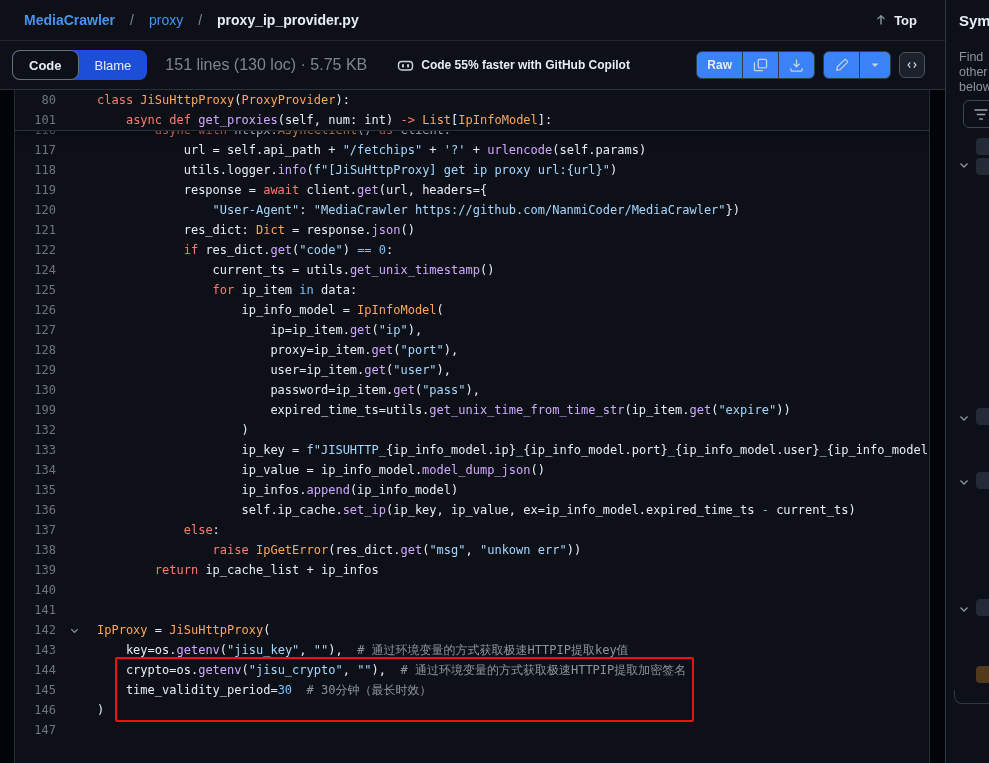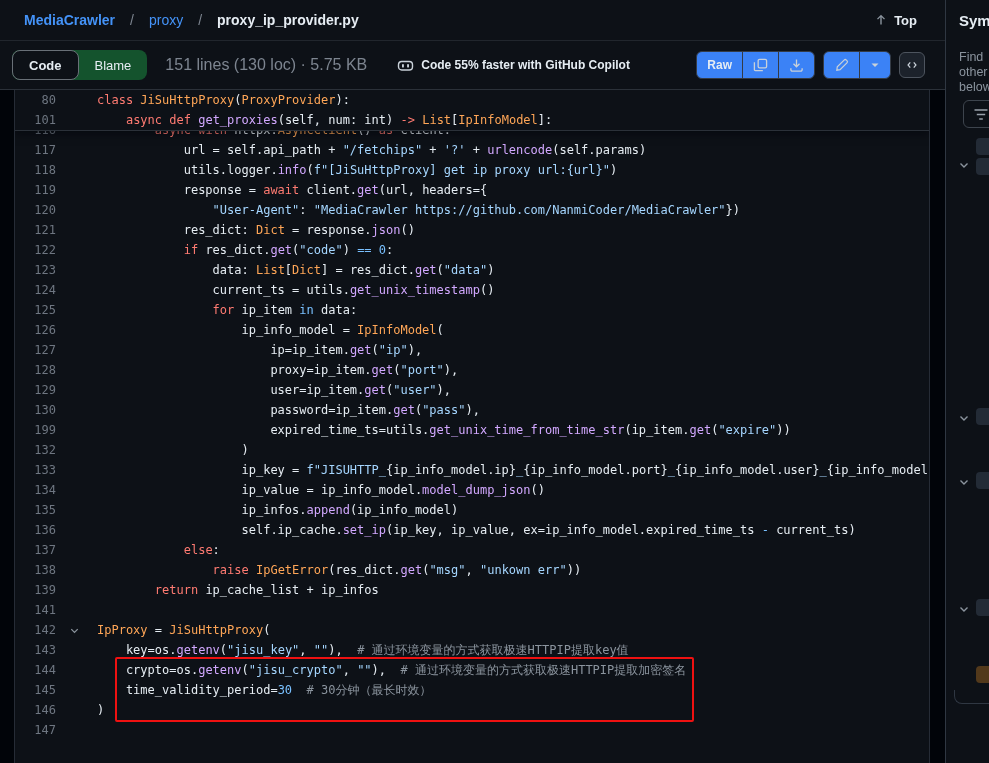--- a/index.html
+++ b/index.html
@@ -15,21 +15,21 @@
   .bc-link { color:#4493f8; text-decoration:none; cursor:pointer; }
   .bc-link.bold { font-weight:700; }
   .bc-sep { color:#7d8590; }
   .bc-file { color:#e6edf3; font-weight:700; }
   .top-btn { background:transparent; border:0; color:#e6edf3; font-size:13px; font-weight:600;
              display:flex; align-items:center; gap:6px; margin-right:28px; cursor:pointer;
              font-family:inherit; }
   .top-btn svg { stroke:#8b949e; }
 
   .hrow2 { height:48px; display:flex; align-items:center; padding:0 20px 0 12px; }
-  .seg { background:#14532d; border-radius:8px; display:flex; height:30px; }
+  .seg { background:#1d4ed8; border-radius:8px; display:flex; height:30px; }
   .seg-btn { border:0; background:transparent; color:#e6edf3; font-size:13px; padding:0 16px;
              border-radius:8px; cursor:pointer; font-family:inherit; }
   .seg-btn.active { border:1px solid #697077; background:#0d1117; font-weight:600; }
   .finfo { color:#7d8590; font-size:16px; margin-left:18px; white-space:nowrap; }
   .copilot { display:flex; align-items:center; gap:7px; margin-left:30px; font-size:12px;
              font-weight:600; color:#e6edf3; white-space:nowrap; }
   .copilot svg { stroke:#c9d1d9; fill:none; }
   .spacer { flex:1; }
   .btn-group { display:flex; height:28px; border:1px solid #343b45; border-radius:6px;
                background:#3b82f6; overflow:hidden; margin-left:8px; }
@@ -151,37 +151,37 @@
 </div>
 
 <div class="card">
   <div class="rows" id="rows">
       <div class="crow"><span class="ln">117</span><span class="gut"></span><span class="ct"><span class="t-p">            url = self.api_path + </span><span class="t-s">"/fetchips"</span><span class="t-p"> + </span><span class="t-s">'?'</span><span class="t-p"> + </span><span class="t-f">urlencode</span><span class="t-p">(self.params)</span></span></div>
       <div class="crow"><span class="ln">118</span><span class="gut"></span><span class="ct"><span class="t-p">            utils.logger.</span><span class="t-f">info</span><span class="t-p">(</span><span class="t-s">f"[JiSuHttpProxy] get ip proxy url:{url}"</span><span class="t-p">)</span></span></div>
       <div class="crow"><span class="ln">119</span><span class="gut"></span><span class="ct"><span class="t-p">            response = </span><span class="t-k">await</span><span class="t-p"> client.</span><span class="t-f">get</span><span class="t-p">(url, headers={</span></span></div>
       <div class="crow"><span class="ln">120</span><span class="gut"></span><span class="ct"><span class="t-p">                </span><span class="t-s">"User-Agent"</span><span class="t-p">: </span><span class="t-s">"MediaCrawler https://github.com/NanmiCoder/MediaCrawler"</span><span class="t-p">})</span></span></div>
       <div class="crow"><span class="ln">121</span><span class="gut"></span><span class="ct"><span class="t-p">            res_dict: </span><span class="t-e">Dict</span><span class="t-p"> = response.</span><span class="t-f">json</span><span class="t-p">()</span></span></div>
       <div class="crow"><span class="ln">122</span><span class="gut"></span><span class="ct"><span class="t-p">            </span><span class="t-k">if</span><span class="t-p"> res_dict.</span><span class="t-f">get</span><span class="t-p">(</span><span class="t-s">"code"</span><span class="t-p">) </span><span class="t-c">==</span><span class="t-p"> </span><span class="t-c">0</span><span class="t-p">:</span></span></div>
-      <div class="crow"><span class="ln">123</span><span class="gut"></span><span class="ct"><span class="t-p">                data: </span><span class="t-e">List</span><span class="t-p">[</span><span class="t-e">Dict</span><span class="t-p">] = res_dict.</span><span class="t-f">get</span><span class="t-p">(</span><span class="t-s">"data"</span><span class="t-p">)</span></span></div>
       <div class="crow"><span class="ln">124</span><span class="gut"></span><span class="ct"><span class="t-p">                current_ts = utils.</span><span class="t-f">get_unix_timestamp</span><span class="t-p">()</span></span></div>
       <div class="crow"><span class="ln">125</span><span class="gut"></span><span class="ct"><span class="t-p">                </span><span class="t-k">for</span><span class="t-p"> ip_item </span><span class="t-c">in</span><span class="t-p"> data:</span></span></div>
       <div class="crow"><span class="ln">126</span><span class="gut"></span><span class="ct"><span class="t-p">                    ip_info_model = </span><span class="t-e">IpInfoModel</span><span class="t-p">(</span></span></div>
       <div class="crow"><span class="ln">127</span><span class="gut"></span><span class="ct"><span class="t-p">                        ip=ip_item.</span><span class="t-f">get</span><span class="t-p">(</span><span class="t-s">"ip"</span><span class="t-p">),</span></span></div>
       <div class="crow"><span class="ln">128</span><span class="gut"></span><span class="ct"><span class="t-p">                        proxy=ip_item.</span><span class="t-f">get</span><span class="t-p">(</span><span class="t-s">"port"</span><span class="t-p">),</span></span></div>
       <div class="crow"><span class="ln">129</span><span class="gut"></span><span class="ct"><span class="t-p">                        user=ip_item.</span><span class="t-f">get</span><span class="t-p">(</span><span class="t-s">"user"</span><span class="t-p">),</span></span></div>
       <div class="crow"><span class="ln">130</span><span class="gut"></span><span class="ct"><span class="t-p">                        password=ip_item.</span><span class="t-f">get</span><span class="t-p">(</span><span class="t-s">"pass"</span><span class="t-p">),</span></span></div>
       <div class="crow"><span class="ln">199</span><span class="gut"></span><span class="ct"><span class="t-p">                        expired_time_ts=utils.</span><span class="t-f">get_unix_time_from_time_str</span><span class="t-p">(ip_item.</span><span class="t-f">get</span><span class="t-p">(</span><span class="t-s">"expire"</span><span class="t-p">))</span></span></div>
       <div class="crow"><span class="ln">132</span><span class="gut"></span><span class="ct"><span class="t-p">                    )</span></span></div>
       <div class="crow"><span class="ln">133</span><span class="gut"></span><span class="ct"><span class="t-p">                    ip_key = </span><span class="t-s">f"JISUHTTP_</span><span class="t-p">{ip_info_model.ip}</span><span class="t-s">_</span><span class="t-p">{ip_info_model.port}</span><span class="t-s">_</span><span class="t-p">{ip_info_model.user}</span><span class="t-s">_</span><span class="t-p">{ip_info_model</span></span></div>
       <div class="crow"><span class="ln">134</span><span class="gut"></span><span class="ct"><span class="t-p">                    ip_value = ip_info_model.</span><span class="t-f">model_dump_json</span><span class="t-p">()</span></span></div>
       <div class="crow"><span class="ln">135</span><span class="gut"></span><span class="ct"><span class="t-p">                    ip_infos.</span><span class="t-f">append</span><span class="t-p">(ip_info_model)</span></span></div>
       <div class="crow"><span class="ln">136</span><span class="gut"></span><span class="ct"><span class="t-p">                    self.ip_cache.</span><span class="t-f">set_ip</span><span class="t-p">(ip_key, ip_value, ex=ip_info_model.expired_time_ts </span><span class="t-c">-</span><span class="t-p"> current_ts)</span></span></div>
       <div class="crow"><span class="ln">137</span><span class="gut"></span><span class="ct"><span class="t-p">            </span><span class="t-k">else</span><span class="t-p">:</span></span></div>
       <div class="crow"><span class="ln">138</span><span class="gut"></span><span class="ct"><span class="t-p">                </span><span class="t-k">raise</span><span class="t-p"> </span><span class="t-e">IpGetError</span><span class="t-p">(res_dict.</span><span class="t-f">get</span><span class="t-p">(</span><span class="t-s">"msg"</span><span class="t-p">, </span><span class="t-s">"unkown err"</span><span class="t-p">))</span></span></div>
       <div class="crow"><span class="ln">139</span><span class="gut"></span><span class="ct"><span class="t-p">        </span><span class="t-k">return</span><span class="t-p"> ip_cache_list + ip_infos</span></span></div>
+      <div class="crow"><span class="ln">140</span><span class="gut"></span><span class="ct"></span></div>
       <div class="crow"><span class="ln">141</span><span class="gut"></span><span class="ct"></span></div>
       <div class="crow"><span class="ln">142</span><span class="gut"><svg width="11" height="11" viewBox="0 0 12 12">
             <path d="M2.5 4.5 6 8l3.5-3.5" stroke-width="1.4"></path>
           </svg></span><span class="ct"><span class="t-e">IpProxy</span><span class="t-p"> = </span><span class="t-e">JiSuHttpProxy</span><span class="t-p">(</span></span></div>
       <div class="crow"><span class="ln">143</span><span class="gut"></span><span class="ct"><span class="t-p">    key=os.</span><span class="t-f">getenv</span><span class="t-p">(</span><span class="t-s">"jisu_key"</span><span class="t-p">, </span><span class="t-s">""</span><span class="t-p">),  </span><span class="t-m"># 通过环境变量的方式获取极速HTTPIP提取key值</span></span></div>
       <div class="crow"><span class="ln">144</span><span class="gut"></span><span class="ct"><span class="t-p">    crypto=os.</span><span class="t-f">getenv</span><span class="t-p">(</span><span class="t-s">"jisu_crypto"</span><span class="t-p">, </span><span class="t-s">""</span><span class="t-p">),  </span><span class="t-m"># 通过环境变量的方式获取极速HTTPIP提取加密签名</span></span></div>
       <div class="crow"><span class="ln">145</span><span class="gut"></span><span class="ct"><span class="t-p">    time_validity_period=</span><span class="t-c">30</span><span class="t-p">  </span><span class="t-m"># 30分钟（最长时效）</span></span></div>
       <div class="crow"><span class="ln">146</span><span class="gut"></span><span class="ct"><span class="t-p">)</span></span></div>
       <div class="crow"><span class="ln">147</span><span class="gut"></span><span class="ct"></span></div>
     </div>

